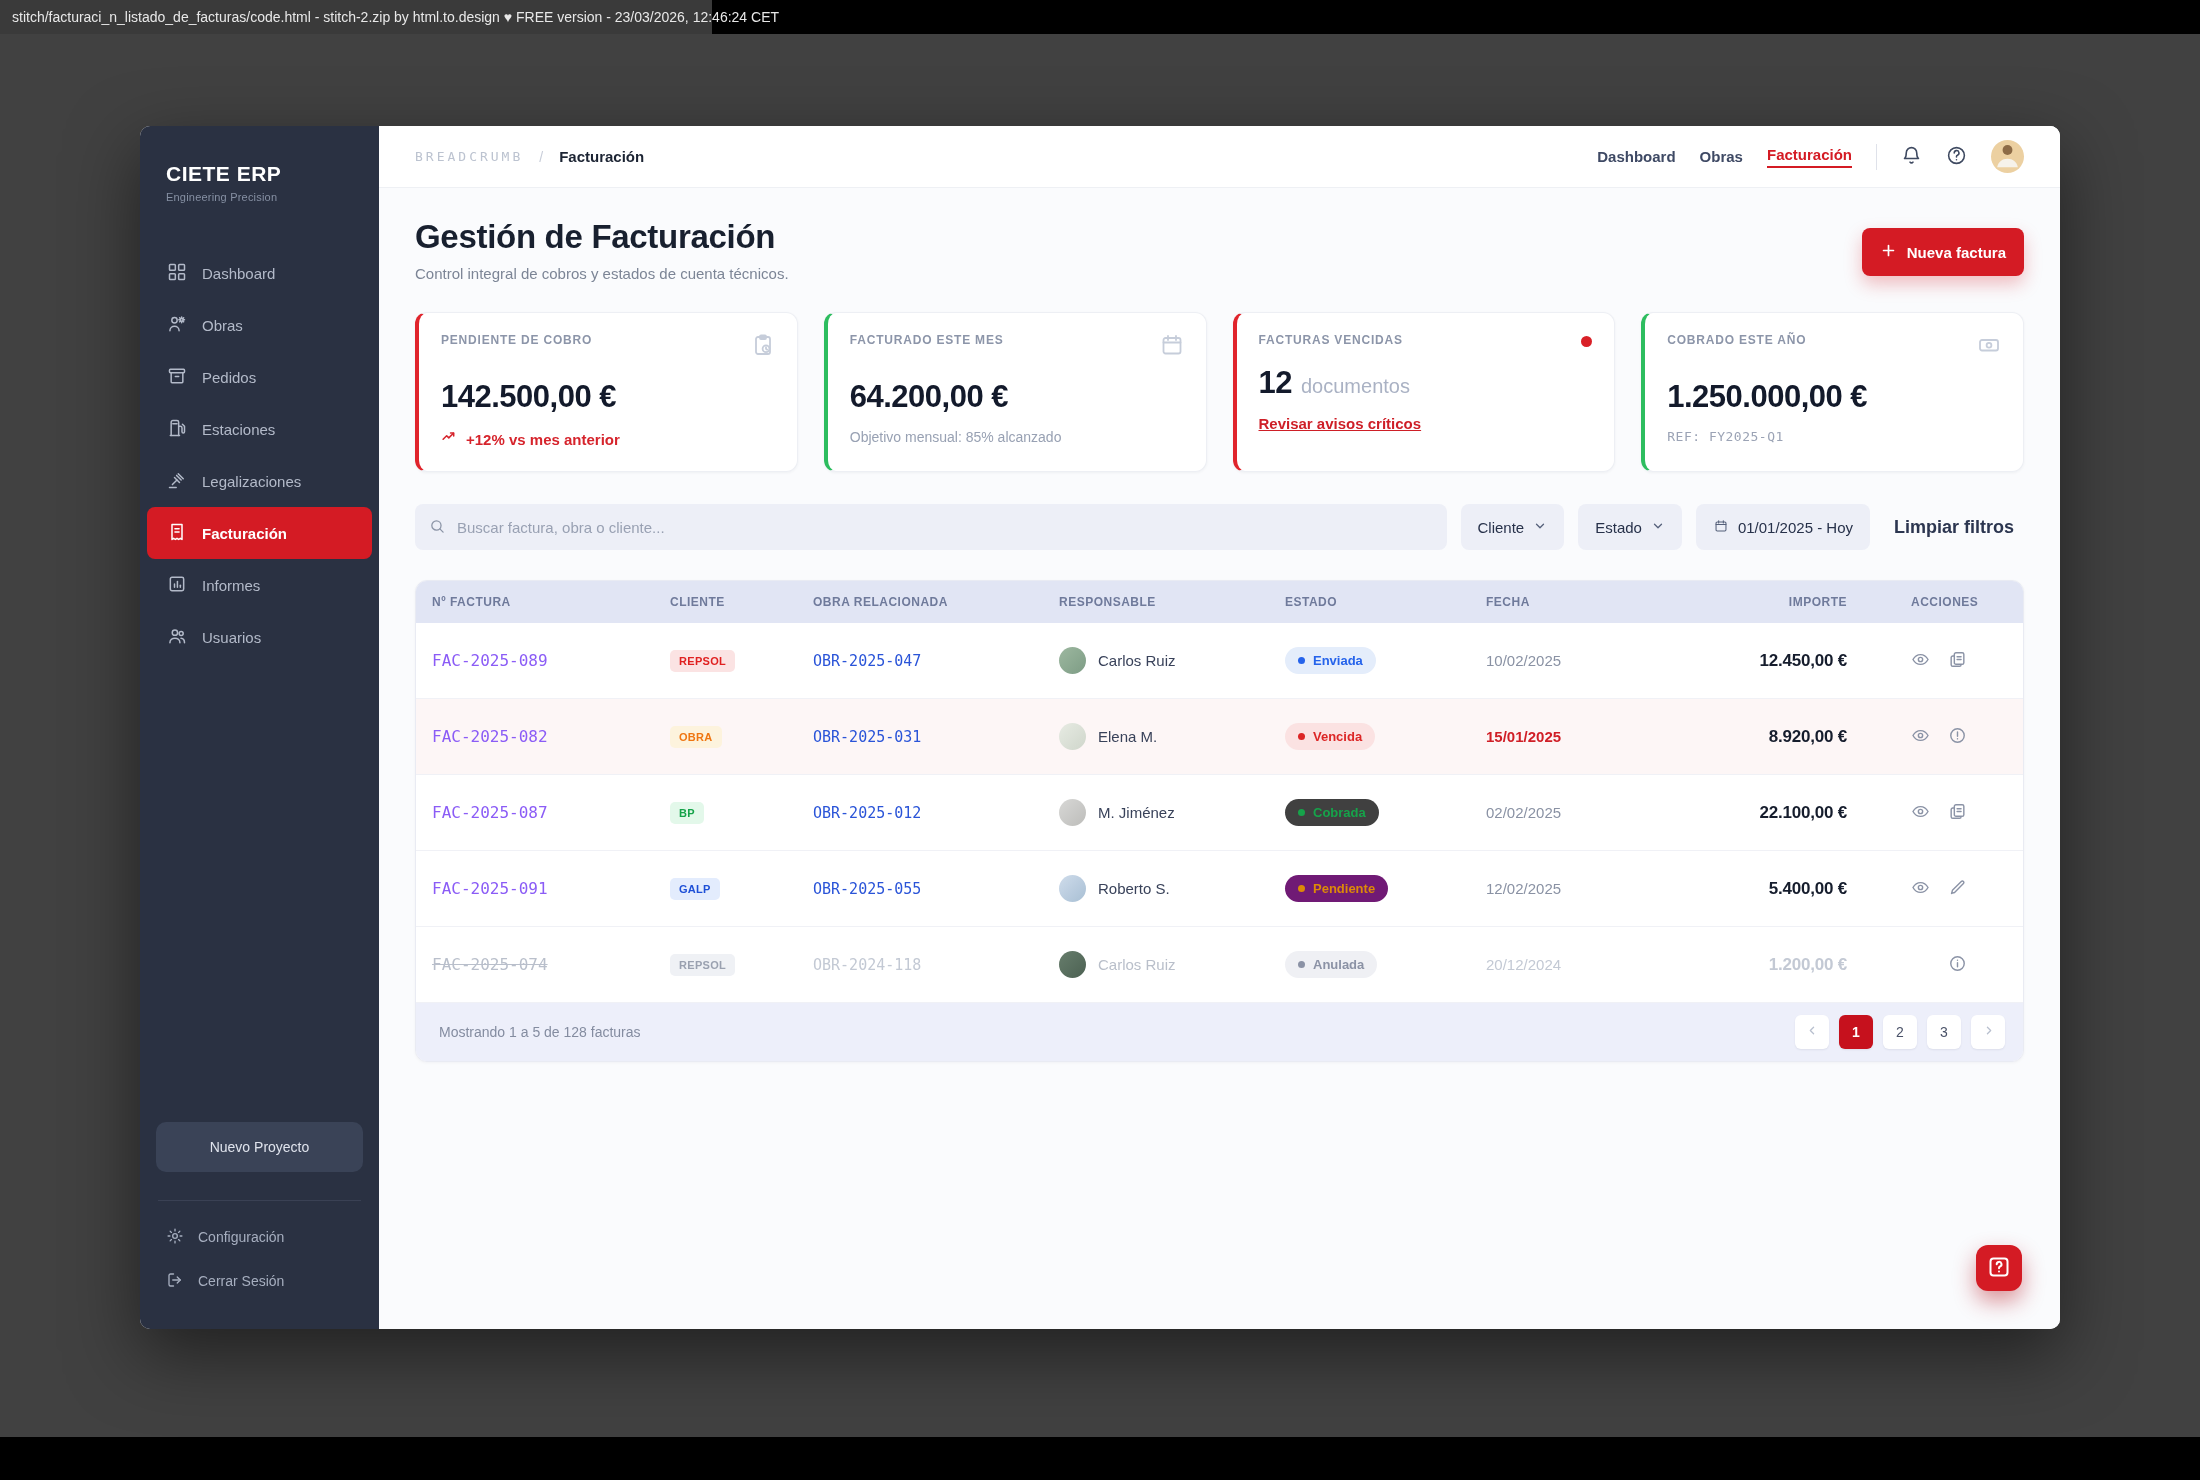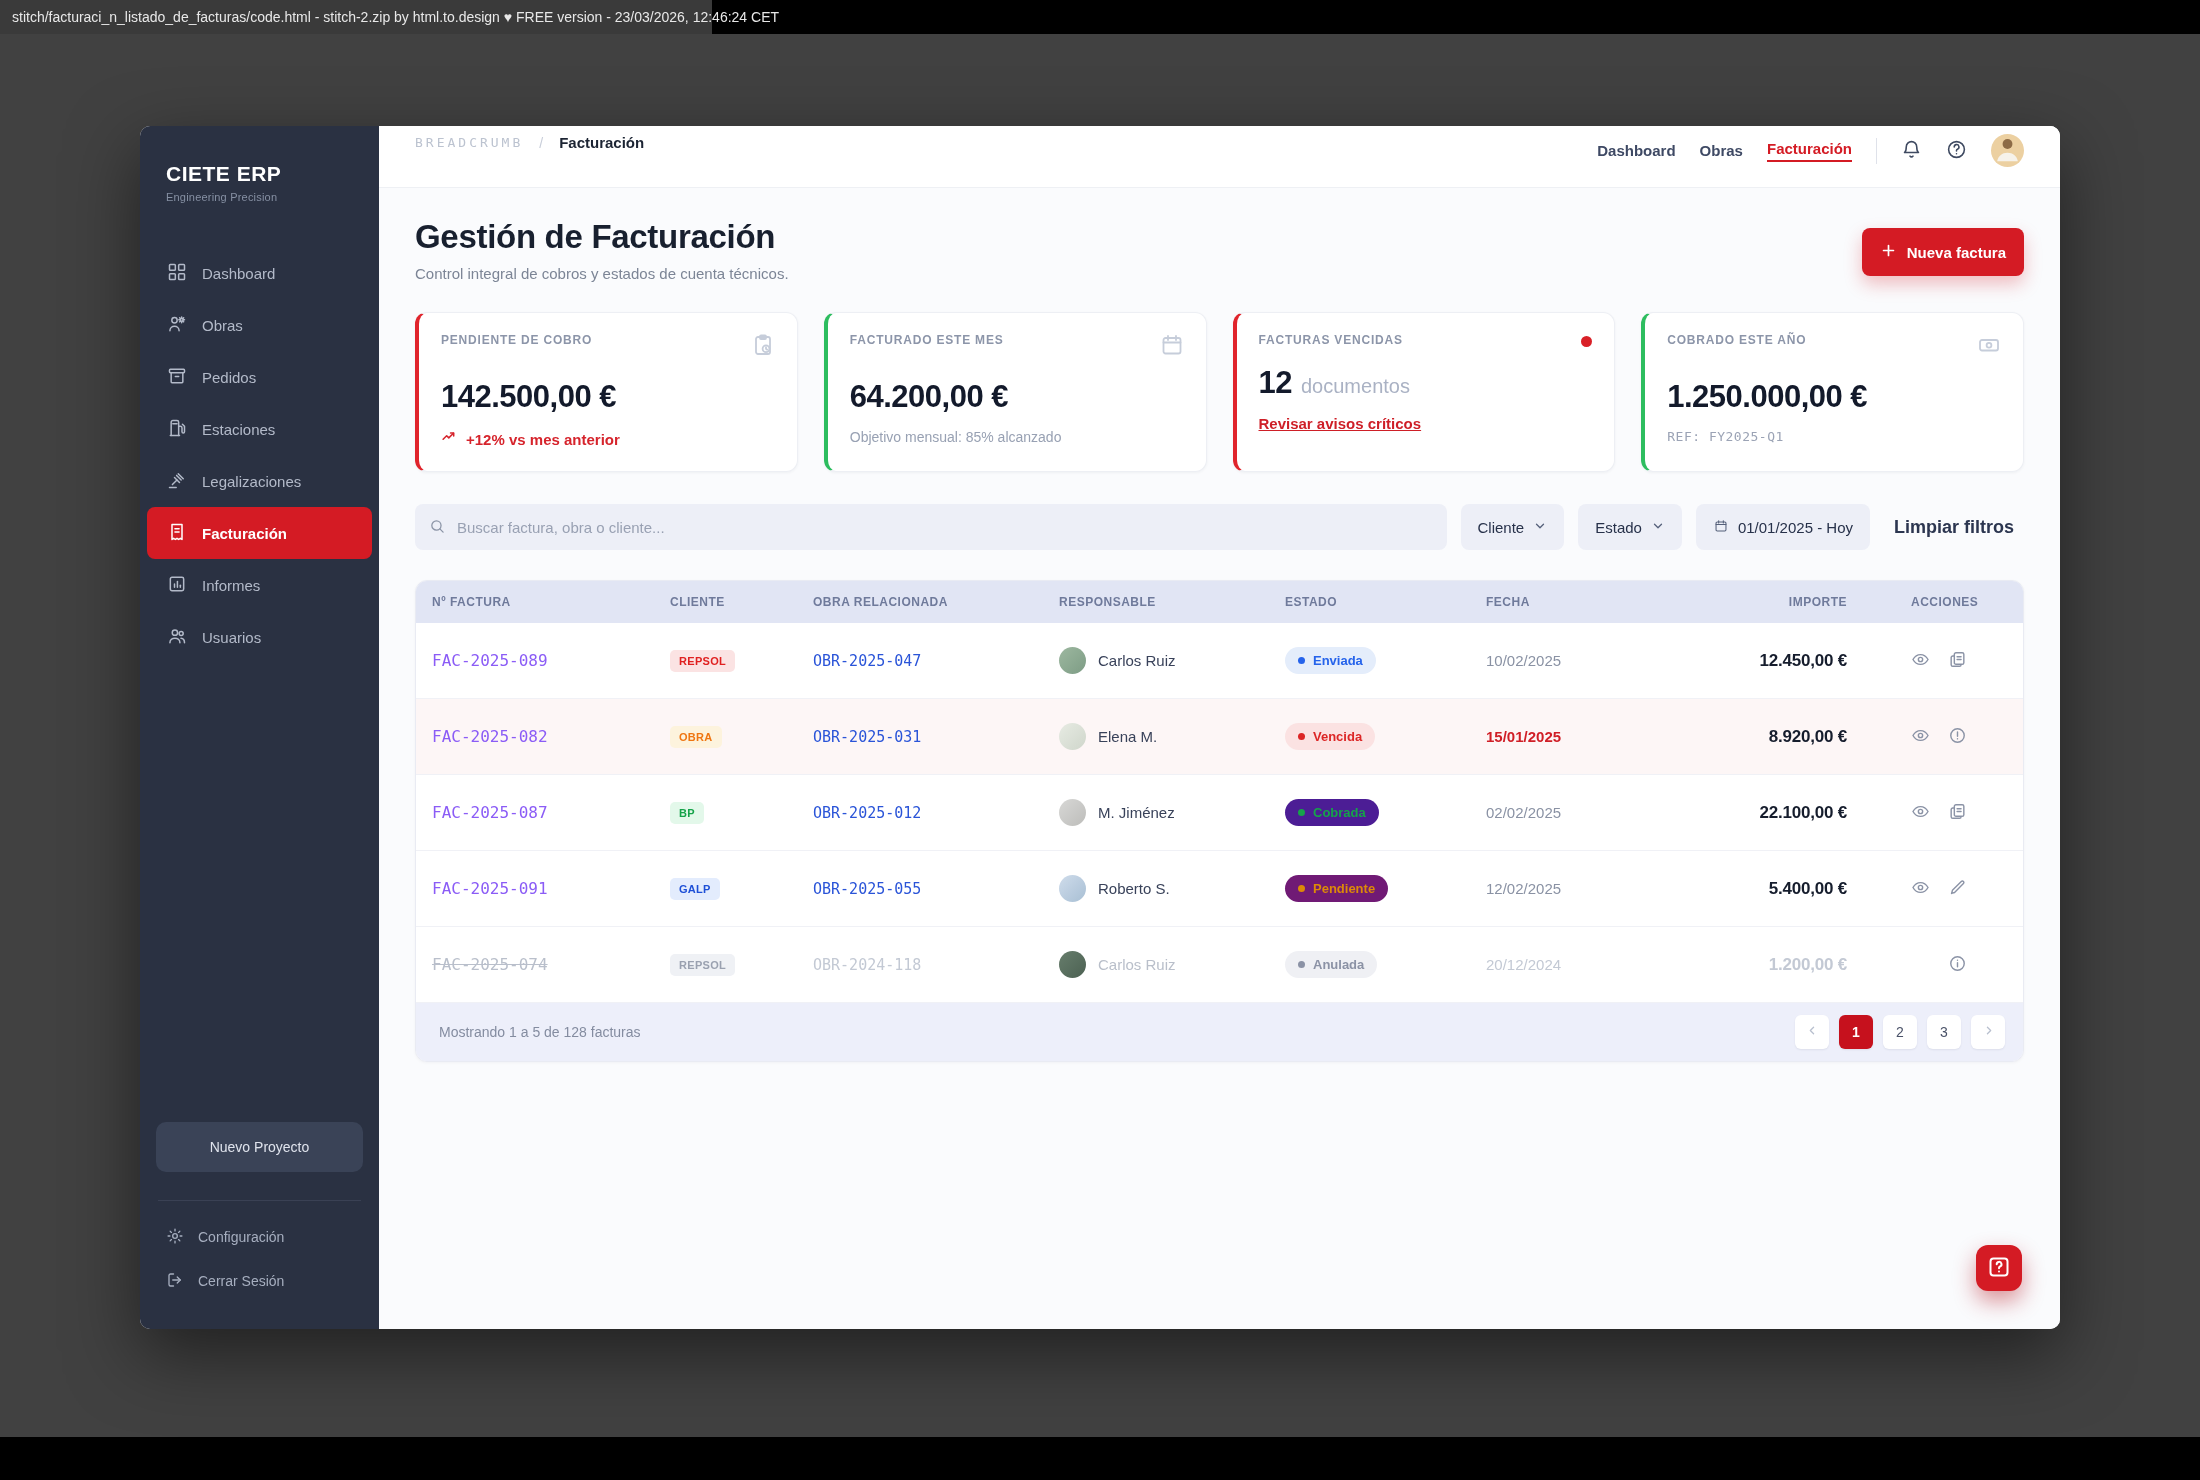--- a/index.html
+++ b/index.html
@@ -31,21 +31,21 @@
   .new-project { width:100%; height:50px; border:none; border-radius:10px; background:#3a4357;
     color:#dfe3ec; font-size:14px; cursor:pointer; font-family:inherit; }
   .sidebar-divider { height:1px; background:#3a4154; margin:28px 2px 14px; }
   .sb-foot-item { display:flex; align-items:center; gap:14px; height:44px; padding-left:10px;
     font-size:14px; color:#a6aebf; cursor:pointer; }
   .sb-foot-item svg { width:18px; height:18px; }
 
   
   .main { flex:1; display:flex; flex-direction:column; background:#fafbfd; min-width:0; }
   .topbar { height:62px; background:#fff; border-bottom:1px solid #eef0f4; flex-shrink:0;
-    display:flex; align-items:flex-start; justify-content:space-between; padding:8px 36px; }
+    display:flex; align-items:center; justify-content:space-between; padding:0 36px; }
   .breadcrumb { display:flex; align-items:center; gap:16px; }
   .bc-root { font-family:"DejaVu Sans Mono","Liberation Mono",monospace; font-size:13px;
     letter-spacing:3px; color:#bcc3d0; }
   .bc-sep { color:#c8cdd9; font-size:14px; }
   .bc-current { font-size:15px; font-weight:700; color:#1c2433; }
   .topnav { display:flex; align-items:center; gap:24px; }
   .nav-link { font-size:15px; font-weight:600; color:#3e4964; cursor:pointer; }
   .nav-link.active { color:#d41b24; font-weight:700; border-bottom:2px solid #d41b24; padding-bottom:3px; }
   .topnav-divider { width:1px; height:26px; background:#dfe2ea; }
   .icon-btn { background:none; border:none; color:#3f4a61; cursor:pointer; display:flex; }
@@ -129,21 +129,21 @@
   .av1 { background:linear-gradient(135deg,#9db8a0,#7d9c85); }
   .av2 { background:linear-gradient(135deg,#e7ebe3,#cfd6cb); }
   .av3 { background:linear-gradient(135deg,#d8d8d6,#bdbdba); }
   .av4 { background:linear-gradient(135deg,#cfdceb,#a8bfd4); }
   .av5 { background:linear-gradient(135deg,#677d6c,#4c6152); }
   .pill { display:inline-flex; align-items:center; gap:8px; font-size:13px; font-weight:600;
     padding:6px 13px; border-radius:999px; }
   .pill::before { content:""; width:7px; height:7px; border-radius:50%; background:currentColor; }
   .st-blue  { color:#2563eb; background:#e4edfb; }
   .st-red   { color:#dc2626; background:#fbe2e2; }
-  .st-green { color:#16a34a; background:#4c1d95; }
+  .st-green { color:#16a34a; background:#404040; }
   .st-amber { color:#dd8a07; background:#701a75; }
   .st-grey  { color:#8b92a5; background:#eff0f4; }
   .fecha { font-size:15px; color:#8a92a4; }
   .fecha.overdue { color:#d01f27; font-weight:700; }
   .fecha.muted { color:#c3c9d4; }
   .importe { font-size:17px; font-weight:800; color:#161d2d; text-align:right; padding-right:64px;
     letter-spacing:-.2px; }
   .importe.muted { color:#c3c9d4; }
   .actions { display:flex; gap:18px; justify-content:flex-start; }
   .actions .icon-btn { color:#8b93a6; } .actions svg { width:19px; height:19px; }

